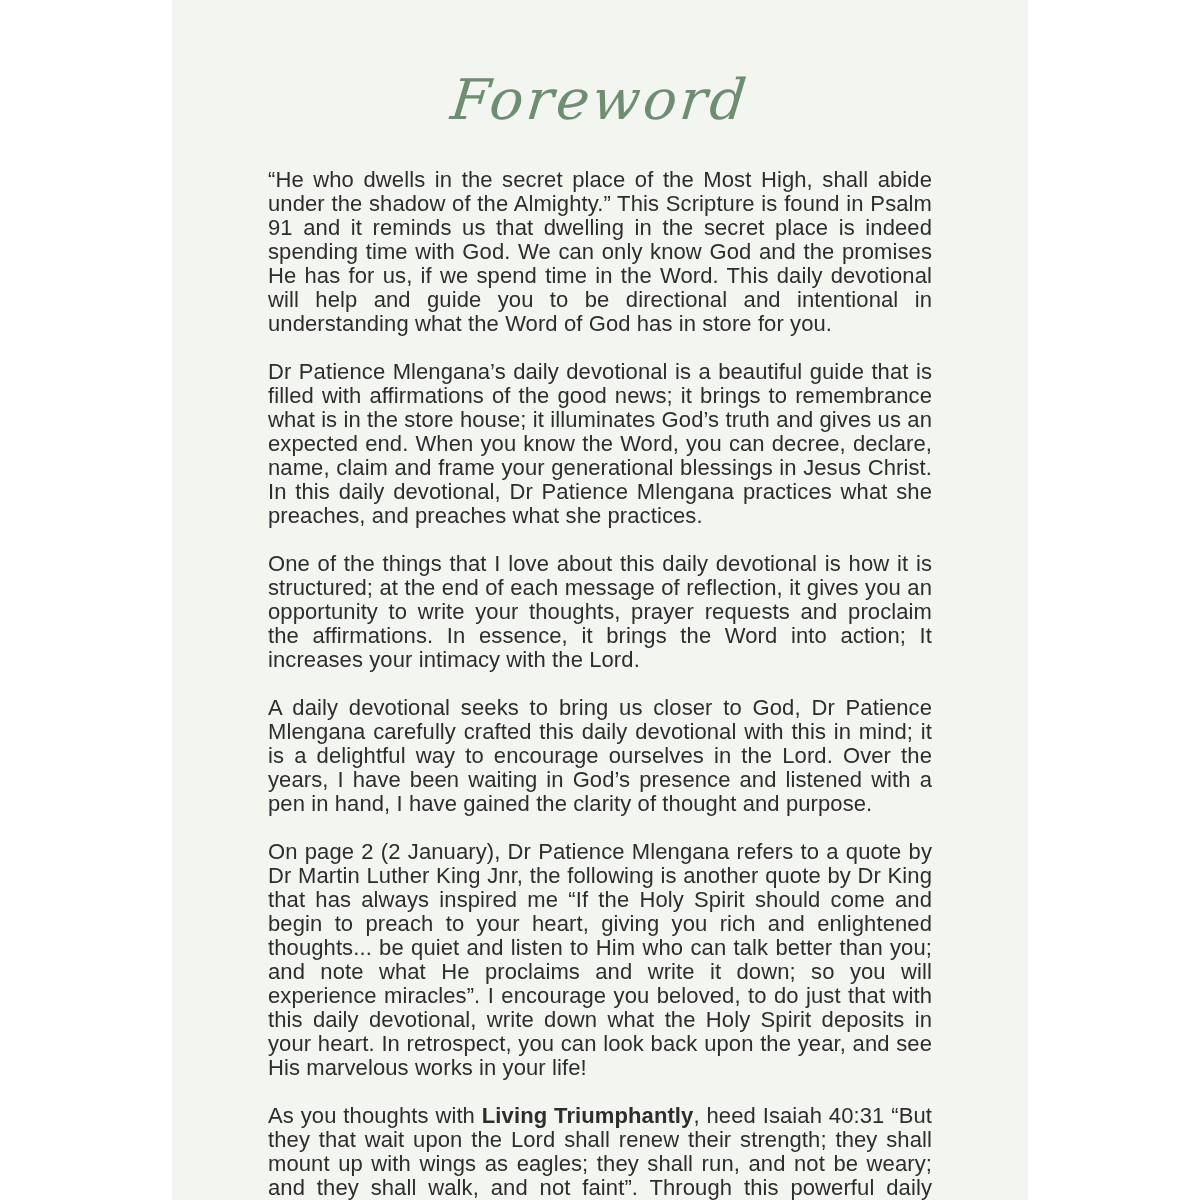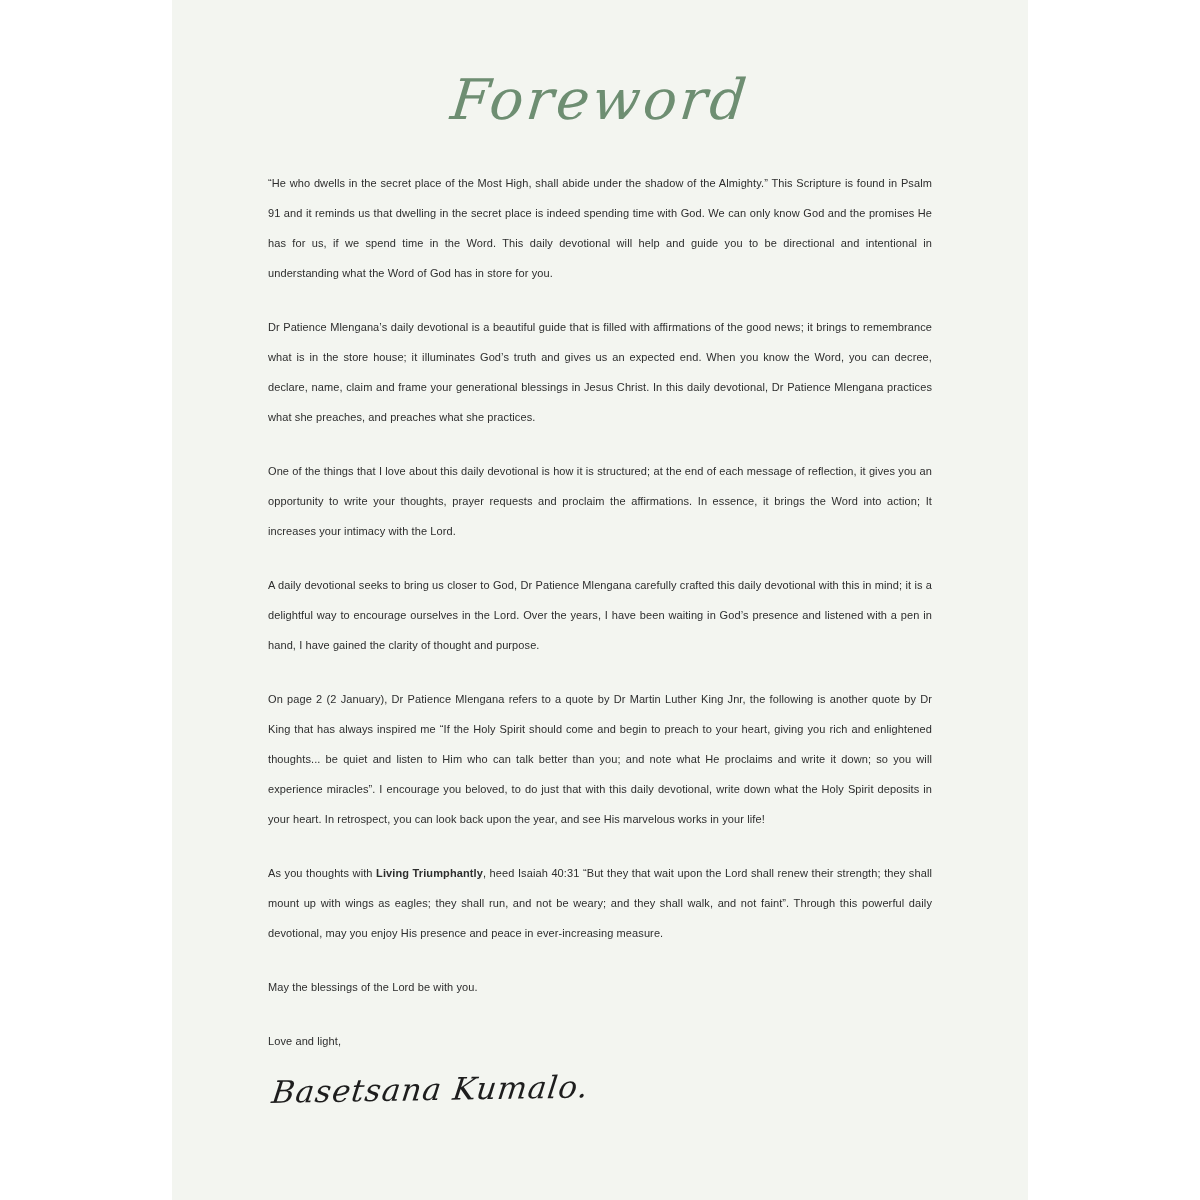--- a/index.html
+++ b/index.html
@@ -39,22 +39,22 @@
     transform:skewX(-6deg);
     margin:14px 0 10px 0;
     height:92px;
     line-height:92px;
   }
   .body-text{
     margin-top:22px;
     color:var(--text-color);
   }
   .body-text p{
-    font-size:11px;
-    line-height:30px;
+    font-size:22px;
+    line-height:24px;
     text-align:justify;
     text-justify:inter-word;
     margin-bottom:24px;
     letter-spacing:0.1px;
   }
   .body-text p.no-justify{
     text-align:left;
   }
   .body-text p strong{
     font-weight:bold;

